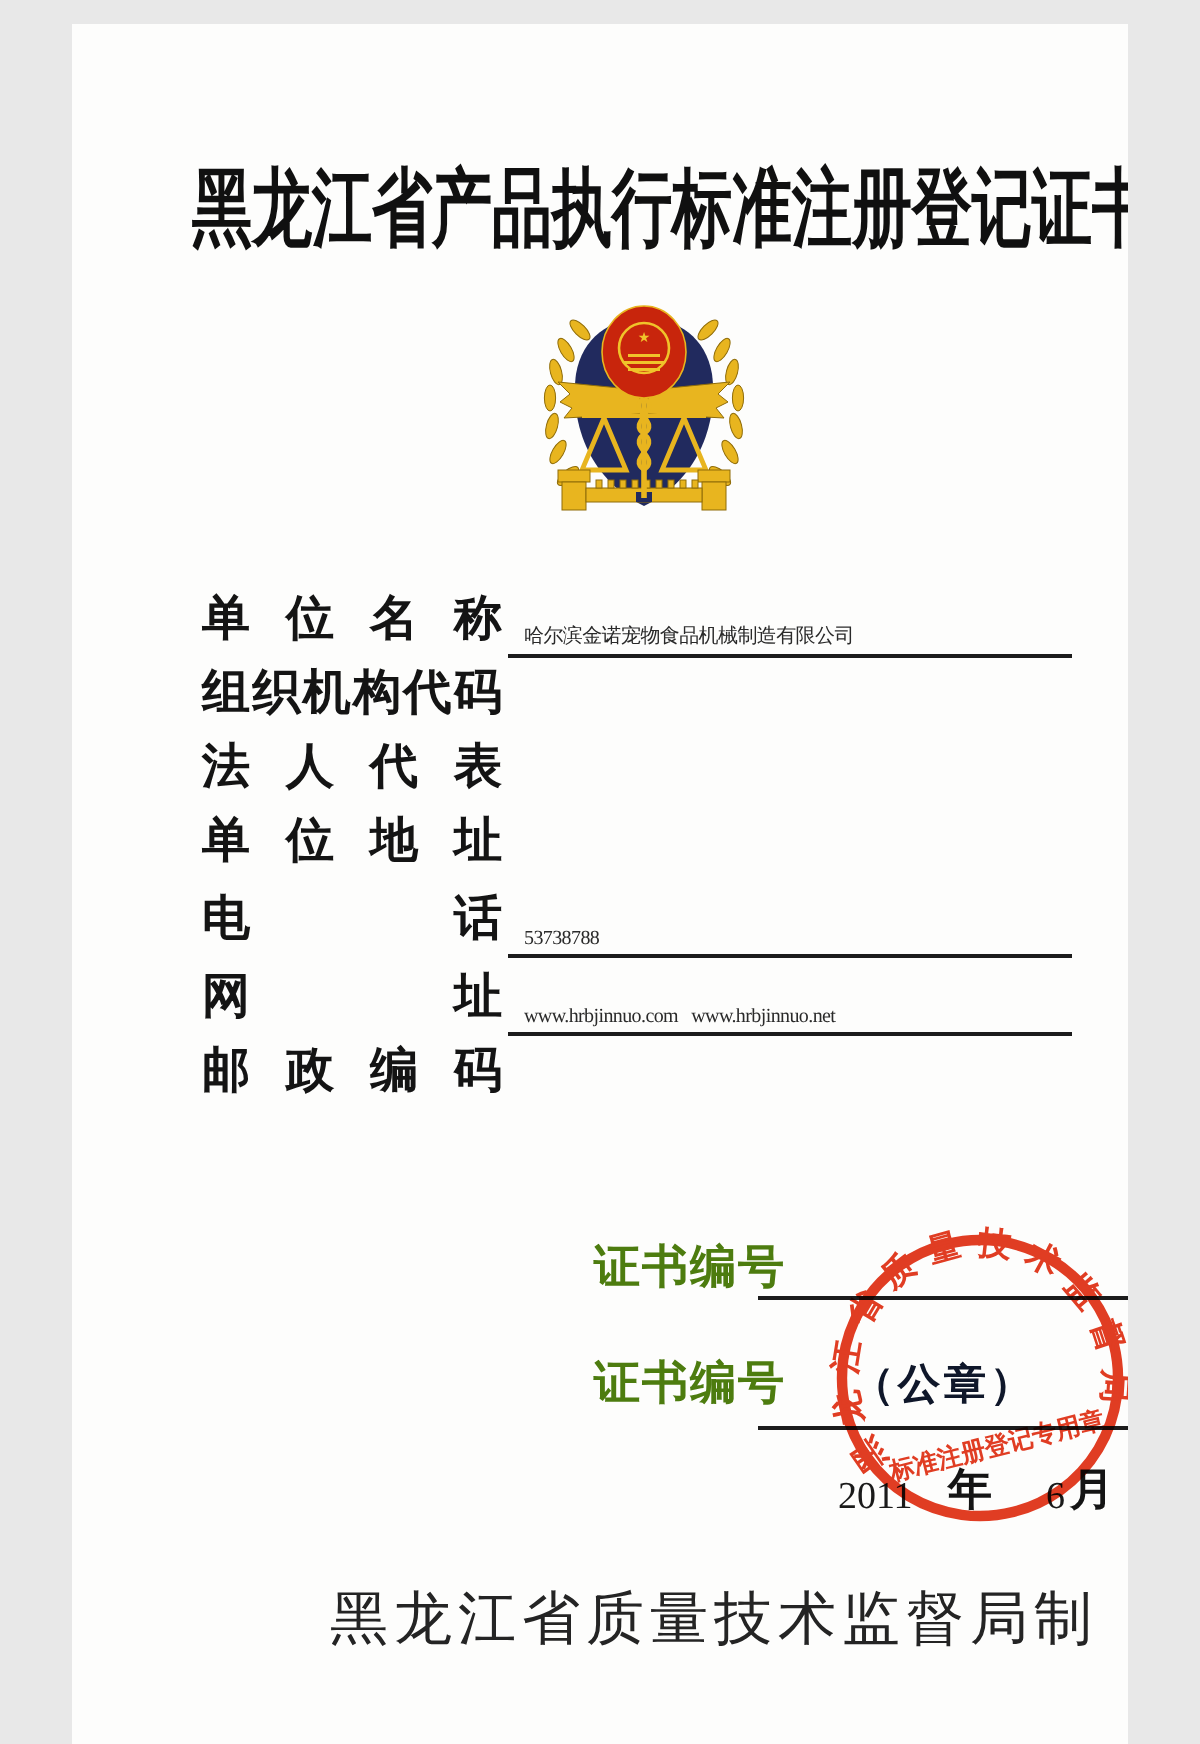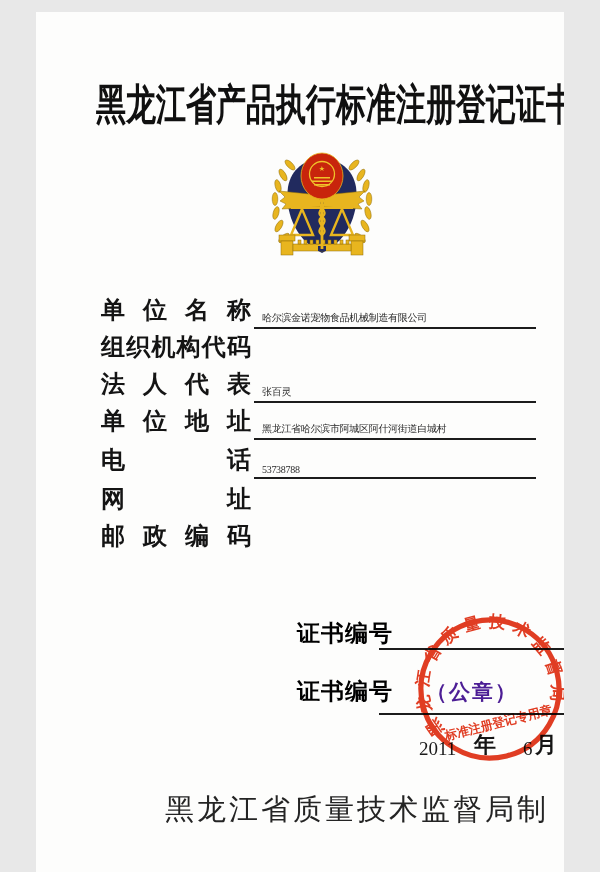--- a/index.html
+++ b/index.html
@@ -29,27 +29,27 @@
   .field-value{
     position:absolute;left:153px;top:0;width:282px;height:36px;
     border-bottom:2px solid #1c1c1c;
     display:flex;align-items:flex-end;
     font-size:10px;letter-spacing:-0.3px;color:#2a2a2a;
     padding:0 0 2px 8px;box-sizing:border-box;white-space:pre;
   }
   
   .blabel{
     position:absolute;font-family:"Liberation Sans","DejaVu Sans",sans-serif;
-    font-weight:bold;font-size:23px;color:#000000;letter-spacing:1px;white-space:nowrap;
+    font-weight:bold;font-size:23px;color:#4d7c0f;letter-spacing:1px;white-space:nowrap;
   }
   .bline{position:absolute;left:343px;width:195px;height:0;border-top:2px solid #1c1c1c;}
   .issuer-value{
     position:absolute;left:390px;top:666px;
     font-family:"Liberation Sans","DejaVu Sans",sans-serif;
-    font-weight:bold;font-size:21px;letter-spacing:2px;color:#4c1d95;white-space:nowrap;
+    font-weight:bold;font-size:21px;letter-spacing:2px;color:#0f172a;white-space:nowrap;
   }
   .date-row{position:absolute;left:0;top:720px;width:600px;height:28px;}
   .d{position:absolute;bottom:0;white-space:nowrap;}
   .d-num{font-family:"Liberation Serif","DejaVu Serif",serif;font-size:19px;color:#1a1a1a;}
   .d-unit{font-family:"Liberation Sans","DejaVu Sans",sans-serif;font-weight:bold;font-size:22px;color:#141414;}
   
   .seal{
     position:absolute;left:369px;top:592px;width:170px;height:170px;
     mix-blend-mode:multiply;opacity:0.92;z-index:5;pointer-events:none;
   }
@@ -153,43 +153,42 @@
         <span>码</span>
       </div>
   </div>
   <div class="frow" style="top:355px">
     <div class="field-label justify-chars">
         <span>法</span>
         <span>人</span>
         <span>代</span>
         <span>表</span>
       </div>
-    <div class="field-value">张百灵</div>
   </div>
   <div class="frow" style="top:392px">
     <div class="field-label justify-chars">
         <span>单</span>
         <span>位</span>
         <span>地</span>
         <span>址</span>
       </div>
-    <div class="field-value">黑龙江省哈尔滨市阿城区阿什河街道白城村</div>
   </div>
   <div class="frow" style="top:431px">
     <div class="field-label justify-chars">
         <span>电</span>
         <span>话</span>
       </div>
     <div class="field-value">53738788</div>
   </div>
   <div class="frow" style="top:470px">
     <div class="field-label justify-chars">
         <span>网</span>
         <span>址</span>
       </div>
+    <div class="field-value">www.hrbjinnuo.com   www.hrbjinnuo.net</div>
   </div>
   <div class="frow" style="top:507px">
     <div class="field-label justify-chars">
         <span>邮</span>
         <span>政</span>
         <span>编</span>
         <span>码</span>
       </div>
   </div>
 

